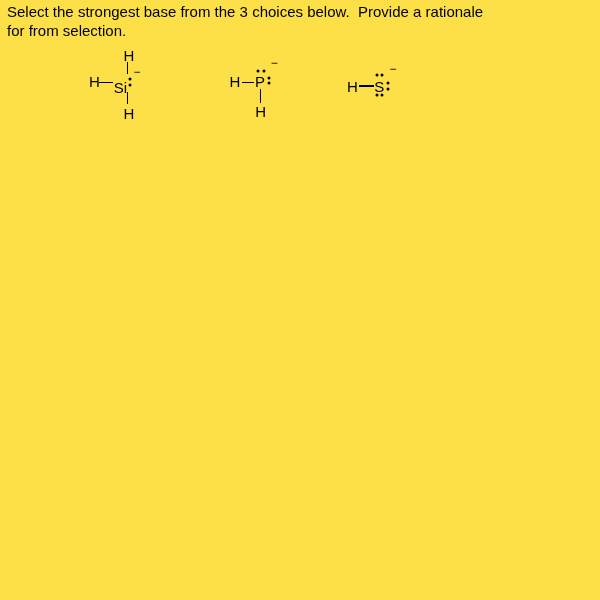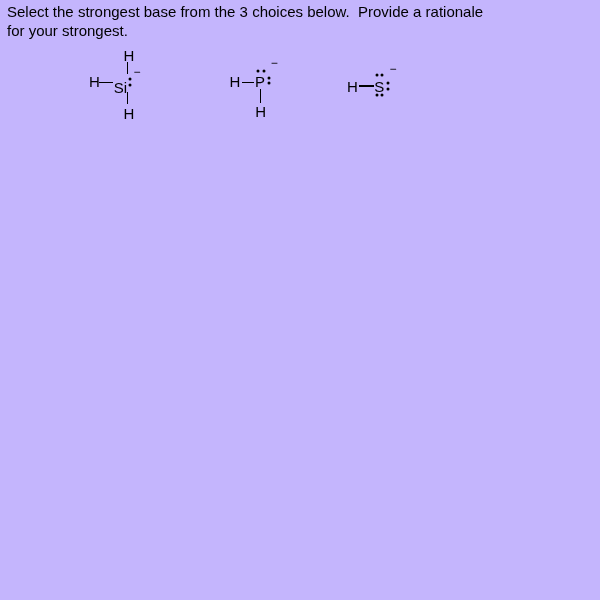--- a/index.html
+++ b/index.html
@@ -4,21 +4,21 @@
 <style>
   html, body { margin: 0; padding: 0; }
   body {
     width: 600px; height: 600px;
     background: #ffffff;
     font-family: "Liberation Sans", sans-serif;
   }
   .canvas {
     position: relative;
     width: 600px; height: 600px;
-    background: #c4b5fd;
+    background: #fde047;
     overflow: hidden;
     color: #000000;
   }
   .question {
     position: absolute;
     left: 7px; top: 2px;
     font-size: 15px;
     line-height: 19px;
     color: #000000;
   }
@@ -93,21 +93,21 @@
   #s3-dot6     { left: 37px;   top: 33.3px; }
   #s3-charge   { left: 48px;   top: 6.7px; }
 </style>
 </head>
 <body>
 
 <div class="canvas">
 
   <div class="question">
     <div class="qline">Select the strongest base from the 3 choices below.  Provide a rationale</div>
-    <div class="qline">for your strongest.</div>
+    <div class="qline">for from selection.</div>
   </div>
 
   <div class="structure" id="struct1">
     <span class="atom" id="s1-h-top">H</span>
     <div class="bond-v" id="s1-bond-vt"></div>
     <span class="atom" id="s1-h-left">H</span>
     <div class="bond-h" id="s1-bond-h"></div>
     <span class="atom" id="s1-central">Si</span>
     <div class="dot" id="s1-dot1"></div>
     <div class="dot" id="s1-dot2"></div>

